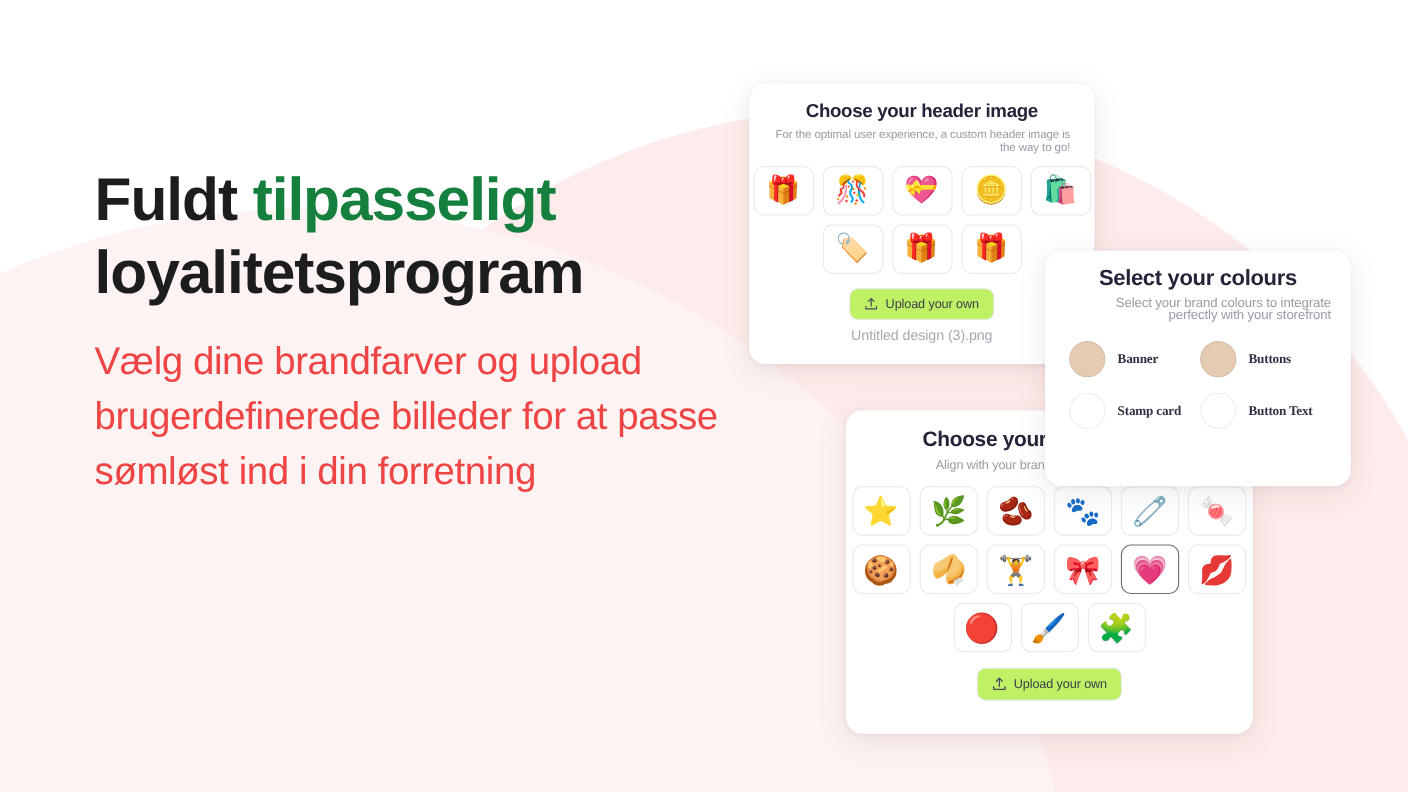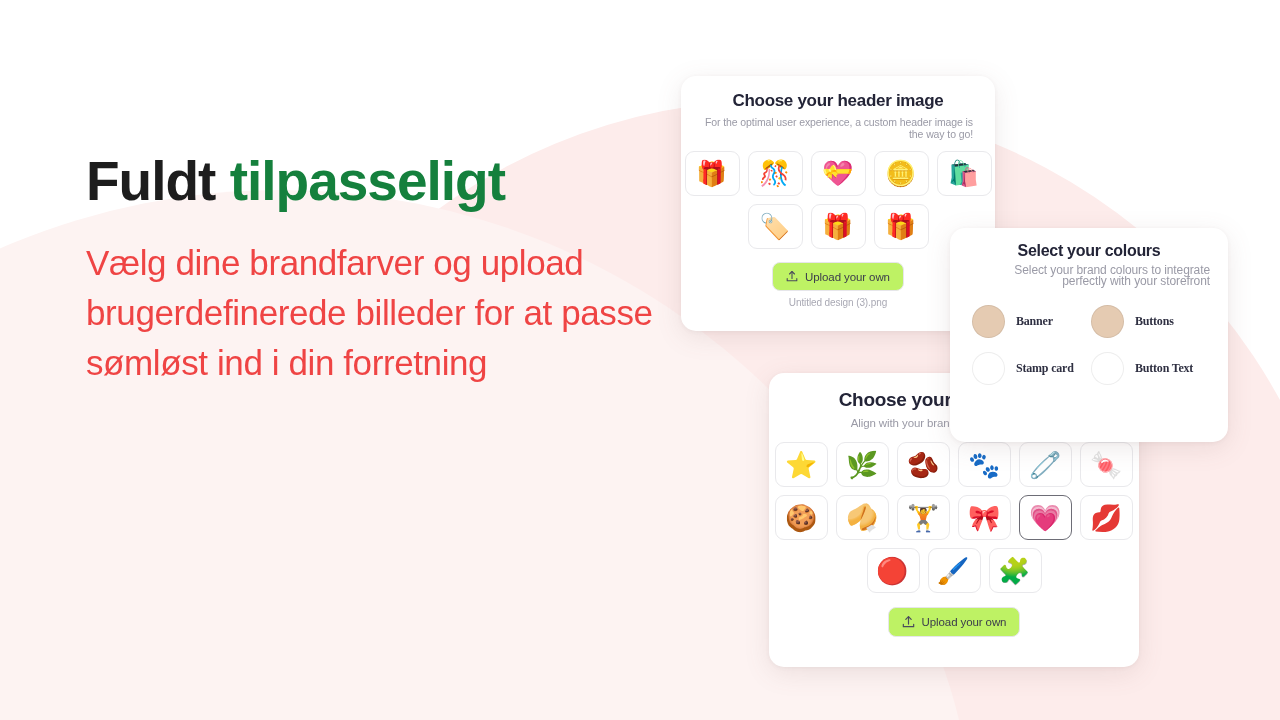--- a/index.html
+++ b/index.html
@@ -83,26 +83,26 @@
   .upload-row{display:flex;justify-content:center;padding-top:13px;}
   .upload-btn{
     display:inline-flex;align-items:center;gap:7px;
     border:1px solid #e6e6ea;border-radius:8px;
     background:#bef264;
     padding:7px 13px;
     font-size:11.5px;color:#3b3c4c;letter-spacing:-.1px;
   }
   .upload-btn svg{display:block;}
   .file-name{
-    text-align:center;font-size:10px;color:#a9a9b4;padding-top:6px;letter-spacing:-.1px;
+    text-align:center;font-size:13px;color:#a9a9b4;padding-top:6px;letter-spacing:-.1px;
   }
 
   
   #colours-card{left:950px;top:228px;width:278px;height:214px;}
-  #colours-card .card-title{font-size:16px;padding-top:14px;}
+  #colours-card .card-title{font-size:20px;padding-top:14px;}
   #colours-card .card-sub{font-size:12px;line-height:11px;padding:5px 18px 0 18px;}
   .swatch-grid{
     display:grid;grid-template-columns:1fr 1fr;
     row-gap:14px;column-gap:4px;
     padding:18px 22px 0 22px;
   }
   .swatch-row{display:flex;align-items:center;gap:11px;font-family:Liberation Serif, serif;}
   .swatch{
     width:33px;height:33px;border-radius:50%;
     flex:0 0 auto;
@@ -124,21 +124,21 @@
 </style>
 </head>
 <body>
 
 <div class="stage">
 
   <div class="blob blob-a"></div>
   <div class="blob blob-b"></div>
 
   <div class="copy">
-    <h1 class="headline"><span>Fuldt </span><span class="accent">tilpasseligt</span><br></h1>
+    <h1 class="headline"><span>Fuldt </span><span class="accent">tilpasseligt</span><br><span>loyalitetsprogram</span></h1>
     <p class="subcopy">Vælg dine brandfarver og upload brugerdefinerede billeder for at passe sømløst ind i din forretning</p>
   </div>
 
   <div class="card" id="header-card">
     <h2 class="card-title">Choose your header image</h2>
     <p class="card-sub">For the optimal user experience, a custom header image is the way to go!</p>
     <div class="tile-grid" id="header-tiles">
         <div class="tile">
           <span>🎁</span>
         </div>

